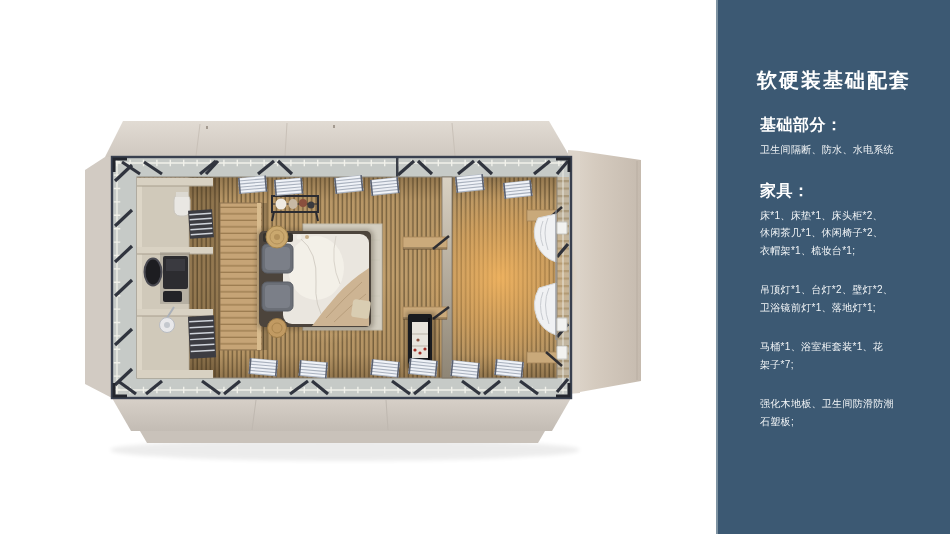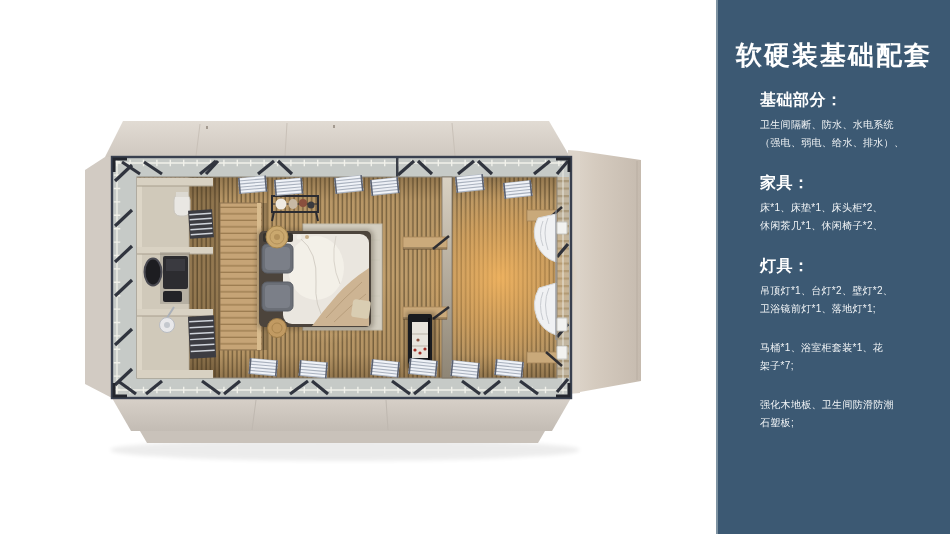--- a/index.html
+++ b/index.html
@@ -12,23 +12,23 @@
   .canvas{position:relative;width:716px;height:534px;background:#ffffff;}
   .canvas svg{display:block;}
   .panel{
     box-sizing:border-box;
     width:234px;height:534px;
     background:#3c5973;
     border-left:2px solid #7e93a2;
     color:#ffffff;
   }
   .panel-title{
-    padding-top:40px;
+    padding-top:65px;
     text-align:center;
-    font-size:26px;
+    font-size:20px;
     font-weight:bold;
     letter-spacing:2px;
     line-height:30px;
   }
   .sections{margin:20px 12px 0 42px;}
   .section + .section{margin-top:22px;}
   .section h3{
     margin:8px 0 5px 0;
     font-size:16px;
     font-weight:bold;
@@ -362,31 +362,30 @@
   </svg>
   </div>
 
   <div class="panel">
     <div class="panel-title">软硬装基础配套</div>
     <div class="sections">
 
       <div class="section">
         <h3>基础部分：</h3>
         <div class="line">卫生间隔断、防水、水电系统</div>
-        <div class="line">（强电、弱电、给水、排水）、</div>
       </div>
 
       <div class="section">
         <h3>家具：</h3>
         <div class="line">床*1、床垫*1、床头柜*2、</div>
         <div class="line">休闲茶几*1、休闲椅子*2、</div>
+        <div class="line">衣帽架*1、梳妆台*1;</div>
       </div>
 
       <div class="section">
-        <h3>灯具：</h3>
         <div class="line">吊顶灯*1、台灯*2、壁灯*2、</div>
         <div class="line">卫浴镜前灯*1、落地灯*1;</div>
       </div>
 
       <div class="section">
         <div class="line">马桶*1、浴室柜套装*1、花</div>
         <div class="line">架子*7;</div>
       </div>
 
       <div class="section">

